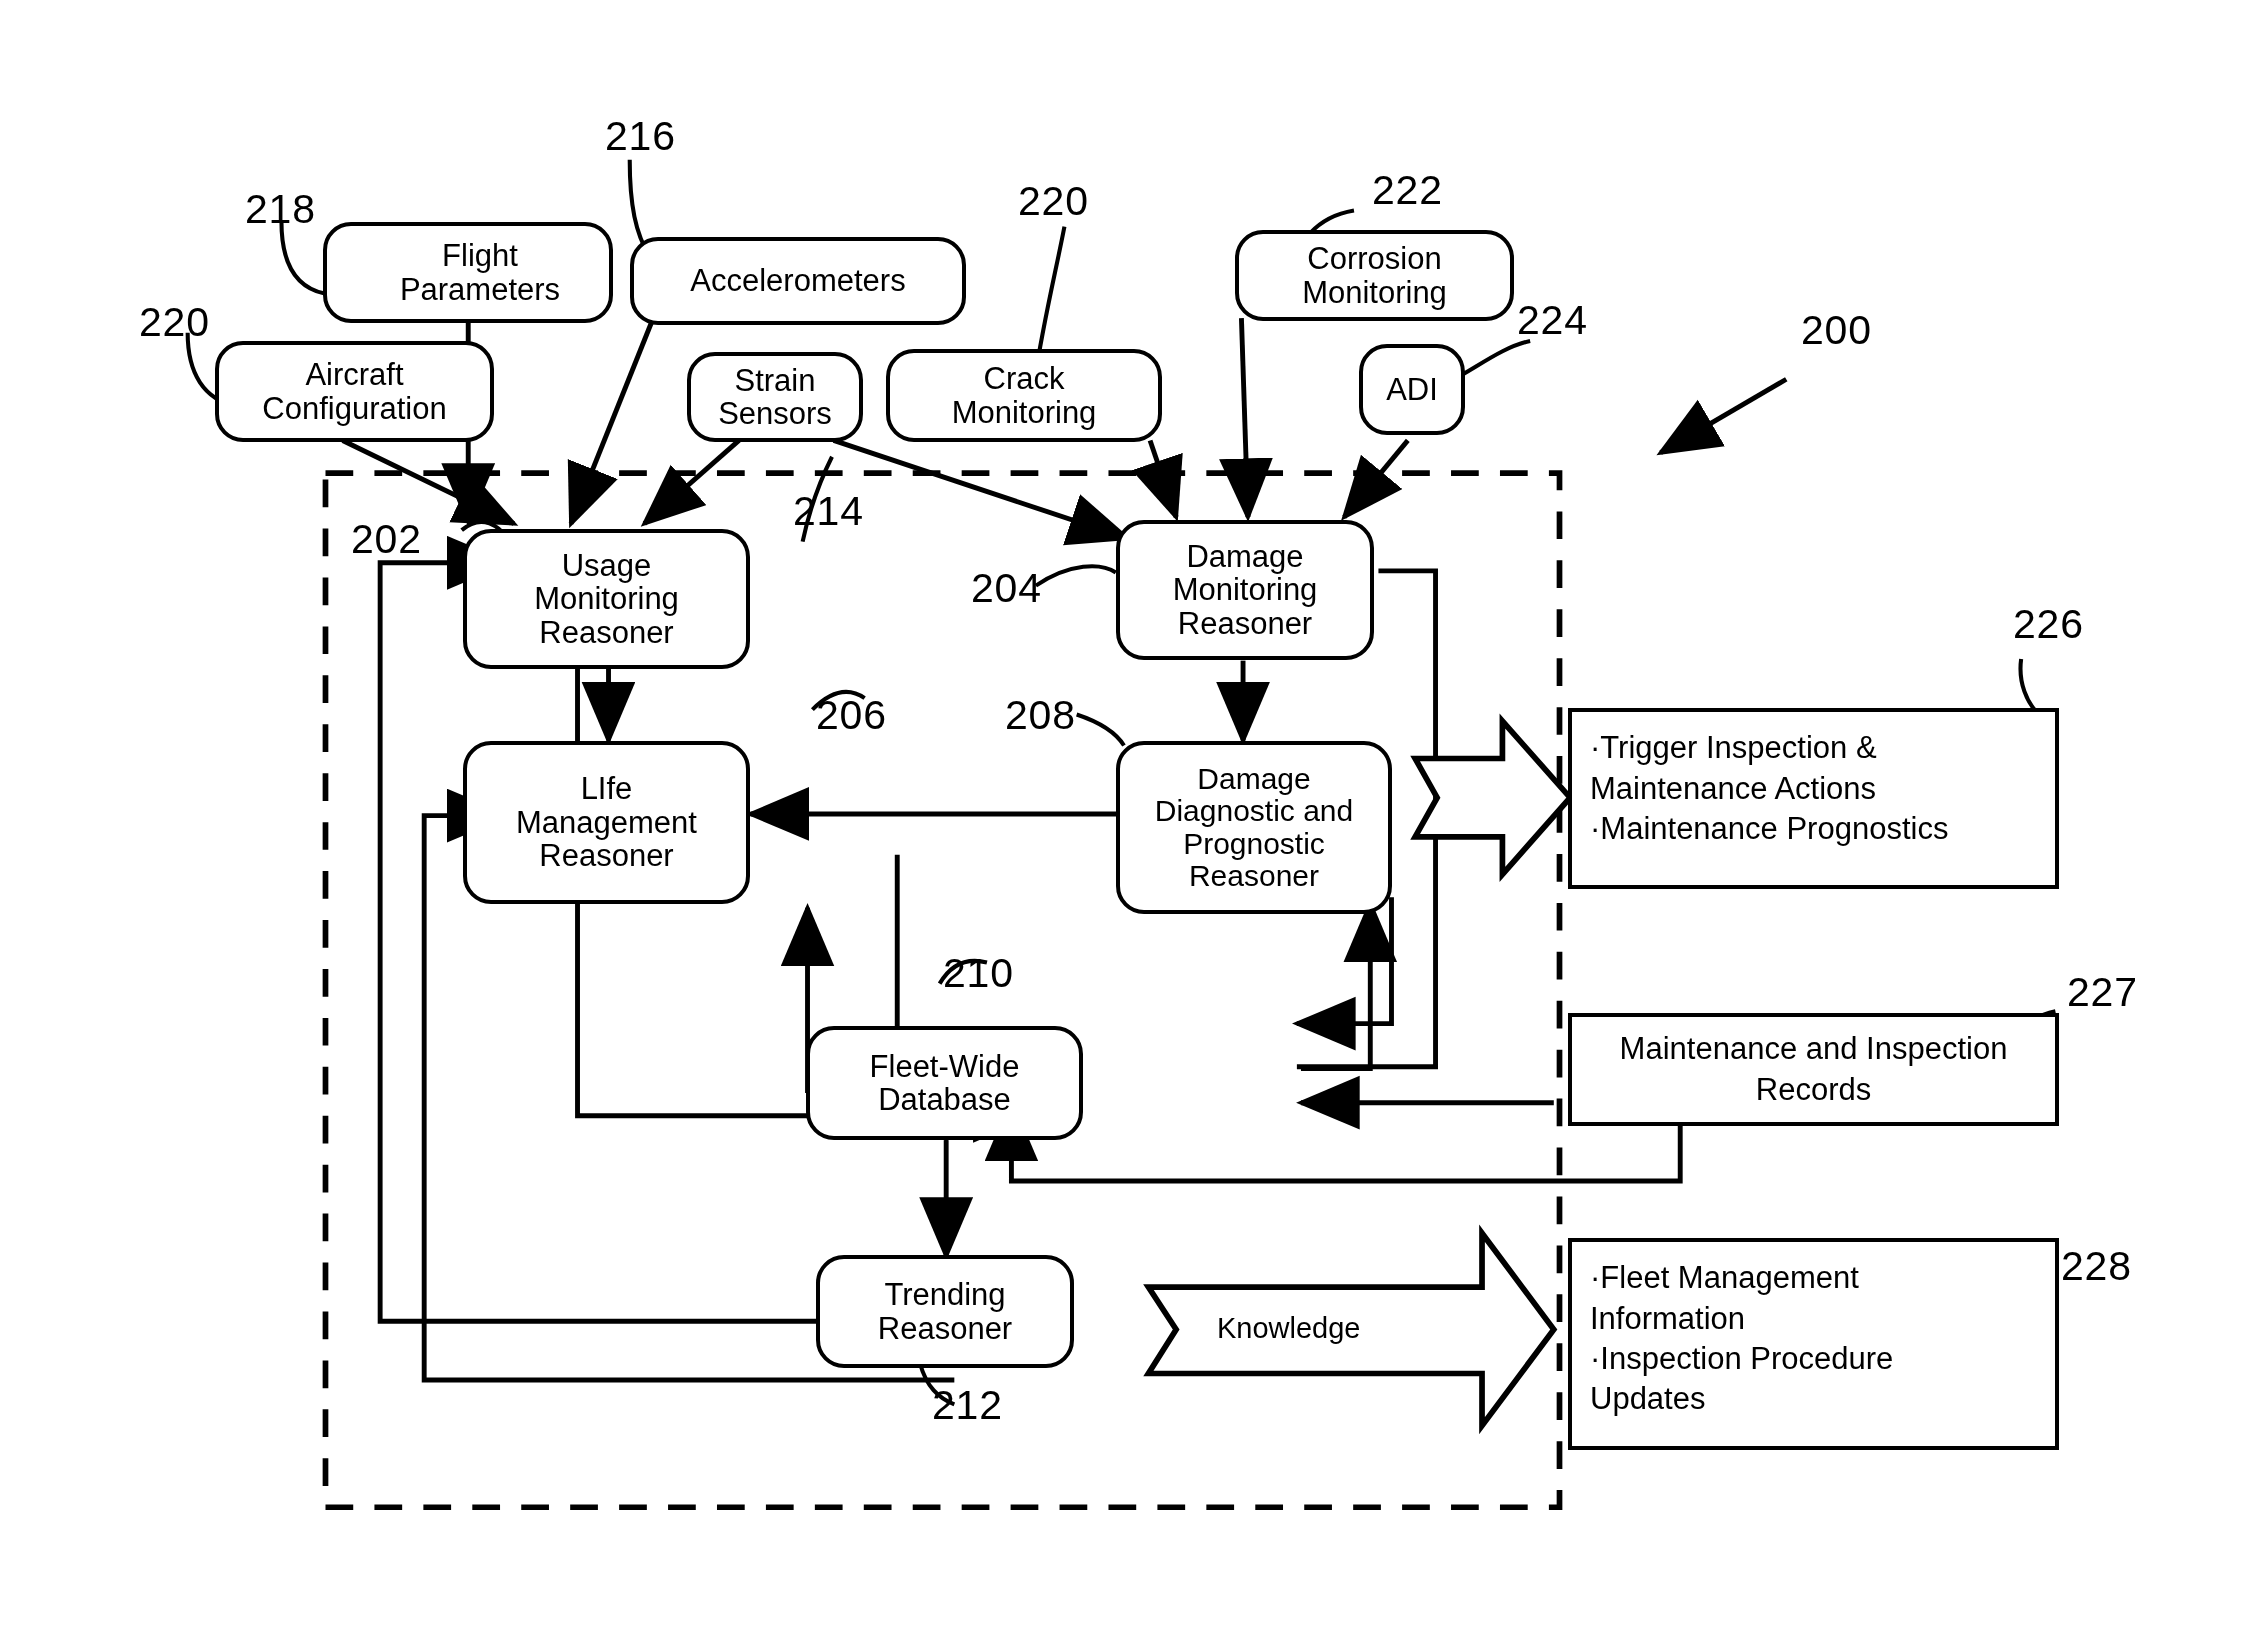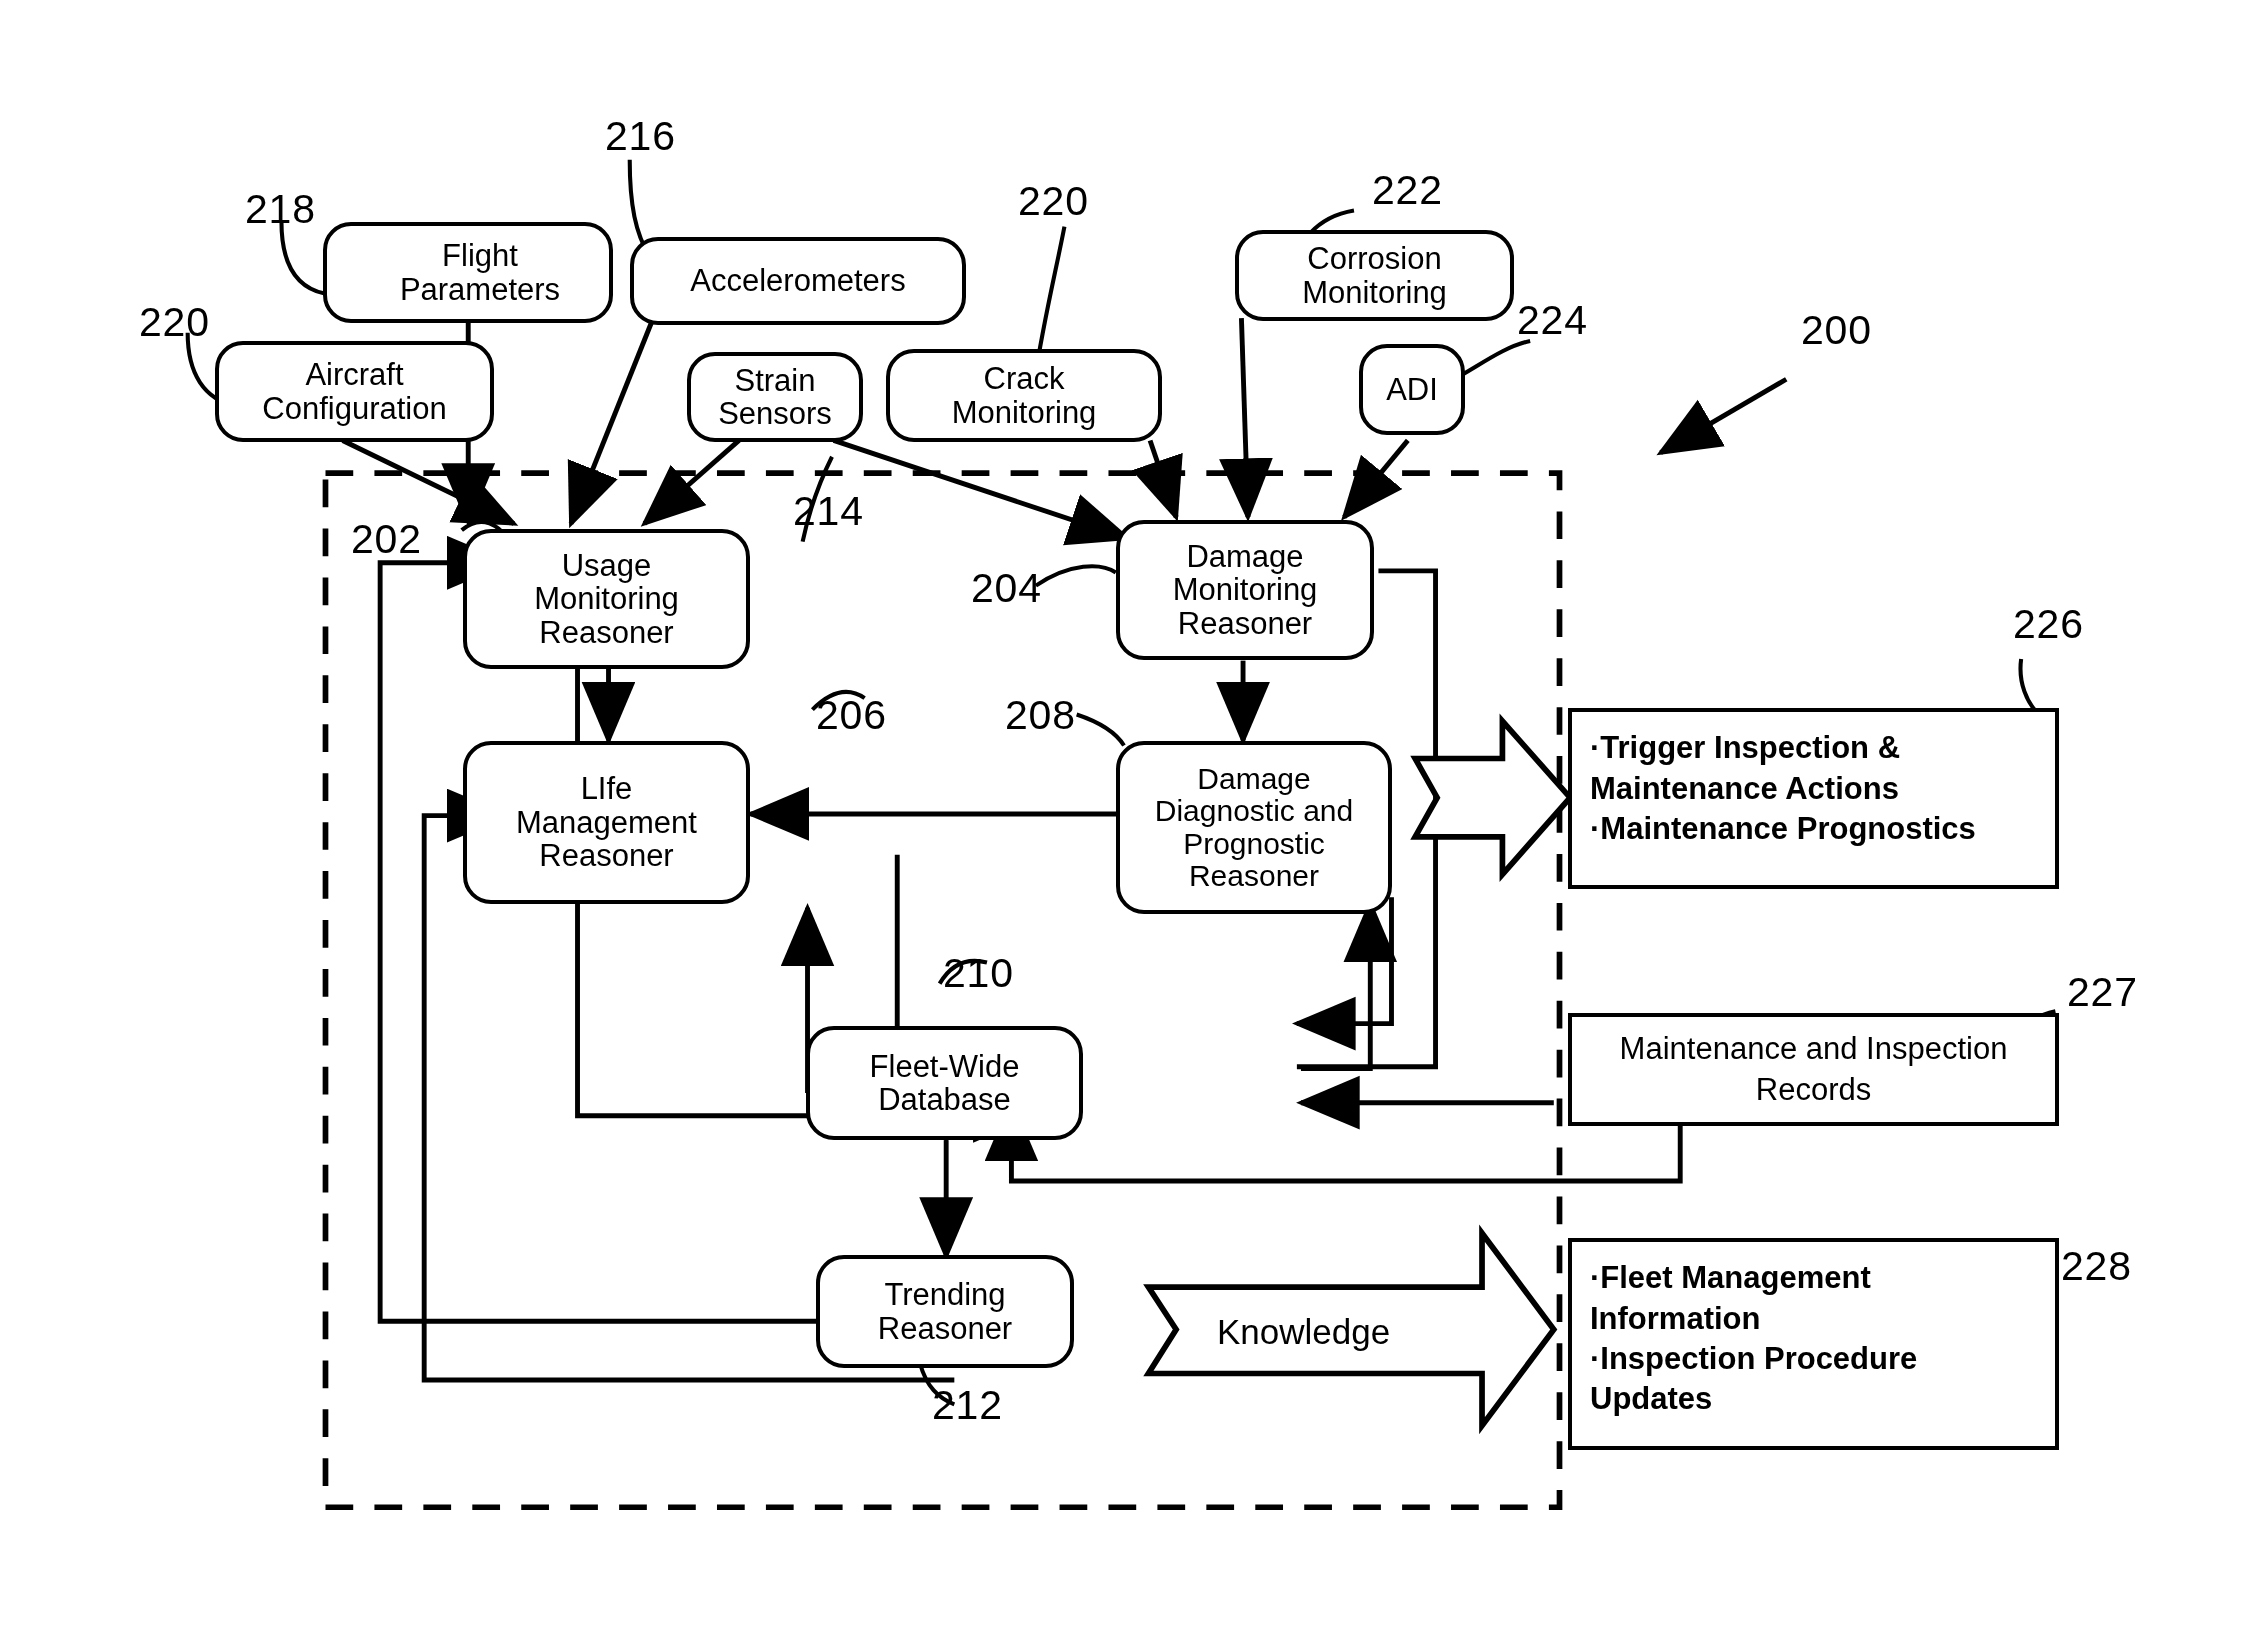--- a/index.html
+++ b/index.html
@@ -54,35 +54,34 @@
     z-index: 4;
   }
   .sqbox.center {
     display: flex;
     align-items: center;
     justify-content: center;
     text-align: center;
   }
   .sqbox.bullets {
     padding: 16.3px 8.2px 8.2px 18px;
-    font-weight: bold;
   }
   .sqbox .bul { display: block; white-space: pre-line; }
   
   .ref {
     position: absolute;
     font-size: 41px;
     line-height: 1;
     letter-spacing: 0.8px;
     z-index: 6;
     white-space: nowrap;
   }
   .knowledge-label {
     position: absolute;
-    font-size: 35px;
+    font-size: 29px;
     z-index: 7;
     white-space: nowrap;
   }
 </style>
 </head>
 <body>
 
 <div id="canvas">
 
   <svg class="layer" viewBox="0 0 2772 2012">

